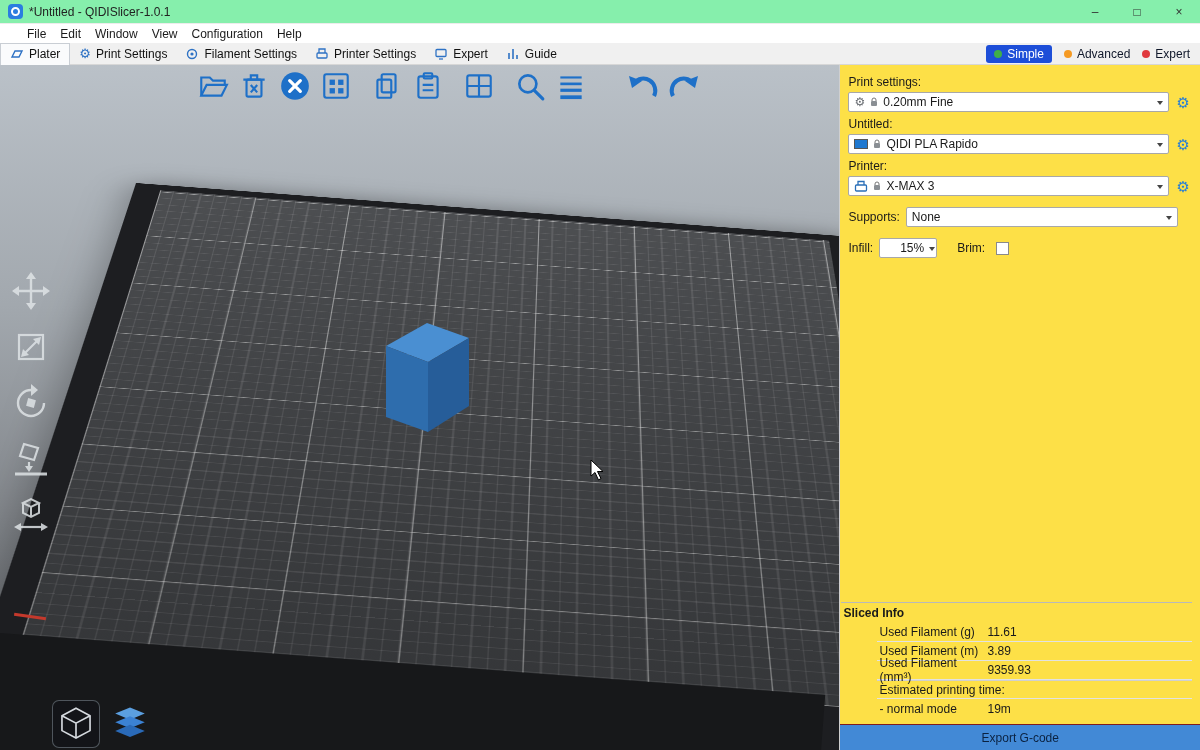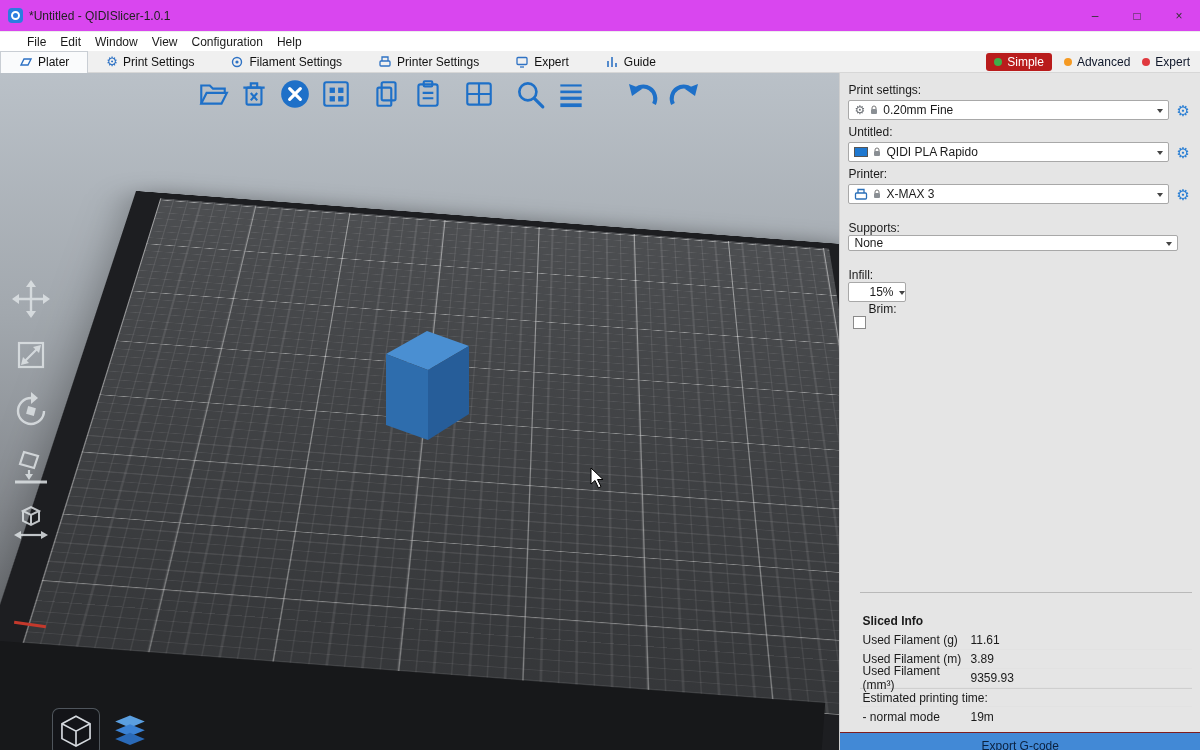--- a/index.html
+++ b/index.html
@@ -4,40 +4,40 @@
 <style>
   * { box-sizing: border-box; }
   html,body { margin:0; padding:0; }
   body {
     width:1200px; height:750px; overflow:hidden;
     font-family:"Liberation Sans", sans-serif; font-size:12px; color:#1a1a1a;
     background:#fff;
   }
 
   
-  .titlebar { height:32px; background:#d946ef; display:flex; align-items:center; border-bottom:1px solid #ececec;justify-content:center; }
+  .titlebar { height:24px; background:#86efac; display:flex; align-items:center; border-bottom:1px solid #ececec;justify-content:center; }
   .app-icon { width:15px; height:15px; border-radius:4px; background:#2b7de0; margin:0 6px 0 8px; position:relative; }
   .app-icon::after { content:""; position:absolute; inset:3px; border:2px solid #fff; border-radius:50%; }
   .title-text { font-size:12px; color:#222; }
   .win-controls { margin-left:auto; display:flex; height:24px; }
   .win-btn { width:42px; display:flex; align-items:center; justify-content:center; color:#333; font-size:12px; }
 
   
   .menubar { height:19px; background:#fff; display:flex; align-items:center; padding-left:20px; }
   .menu-item { padding:0 7px; height:19px; display:flex; align-items:center; }
 
   
   .tabbar { height:22px; background:#f0f0f0; border-bottom:1px solid #d7d7d7; display:flex; align-items:center; }
-  .tab { display:flex; align-items:center; gap:5px; padding:0 18px; height:22px; color:#111; }
+  .tab { display:flex; align-items:center; gap:5px; padding:0 9px; height:22px; color:#111; }
   .tab.active { background:#fafbfc; border:1px solid #c9ced4; border-bottom:none; }
   .tab svg { display:block; }
   .gear-glyph { color:#2e72c4; font-size:13px; line-height:1; }
   .modes { margin-left:auto; display:flex; align-items:center; gap:12px; padding-right:10px; }
   .mode { display:flex; align-items:center; gap:5px; color:#0f172a; }
-  .mode.active { background:#b91c1c; color:#fff; padding:2px 8px; border-radius:3px; }
+  .mode.active { background:#1d4ed8; color:#fff; padding:2px 8px; border-radius:3px; }
   .mode-dot { width:8px; height:8px; border-radius:50%; background:#999; }
 
   
   .main { display:flex; height:685px; }
 
   
   .viewport { position:relative; width:848px; height:685px; overflow:hidden;
     background:linear-gradient(180deg,#bac1c8 0%,#a2a8ae 35%,#84888d 65%,#606468 100%); }
 
   .bed-scene { position:absolute; inset:0; perspective:2800px; perspective-origin:492px 40px; }
@@ -69,40 +69,40 @@
   .gizmo { width:42px; height:42px; opacity:.85; }
 
   
   .view-switch { position:absolute; left:52px; bottom:2px; display:flex; gap:6px; align-items:flex-end; }
   .vs-btn { width:48px; height:48px; display:flex; align-items:center; justify-content:center; border-radius:7px; }
   .vs-btn.active { background:rgba(16,19,23,.55); border:1px solid rgba(130,140,150,.55); }
 
   .cursor { position:absolute; left:590px; top:394px; }
 
   
-  .rightpanel { position:relative; width:364px; height:685px; background:#e5e5e5;
+  .rightpanel { position:relative; width:364px; height:685px; background:#fde047;
     border-left:1px solid #cfcfcf; padding:5px 8px 0 8px; }
   .field-label { margin:5px 0 3px; }
   .combo-row { display:flex; align-items:center; gap:5px; }
   .combo { flex:1; height:20px; background:#fff; border:1px solid #a8a8a8; border-radius:2px;
     display:flex; align-items:center; padding:0 5px; gap:5px; overflow:hidden; white-space:nowrap; }
   .combo .arr { width:0; height:0; border:3.5px solid transparent; border-top:4.5px solid #444; margin-left:auto; margin-top:4px; flex:none; }
   .combo-icon { display:flex; align-items:center; flex:none; }
   .gear-sm { color:#6b6f74; font-size:12px; line-height:1; }
   .gear-btn { width:18px; text-align:center; color:#2a7fd4; font-size:15px; line-height:1; cursor:default; }
   .swatch { width:14px; height:10px; border:1px solid #555; background:#1f78d0; flex:none; }
-  .inline-row { display:flex; margin-top:17px;flex-direction:column; }
+  .inline-row { display:flex; align-items:center; margin-top:11px; }
   .inline-row .lbl { margin-right:6px; }
   .combo.supports { margin-right:14px; }
   .combo.infill { flex:none; width:58px;padding-left:20px; }
   .checkbox { width:13px; height:13px; background:#fff; border:1px solid #8a8a8a; margin-left:5px; }
 
-  .sliced-info { position:absolute; left:20px; right:8px; bottom:32px; border-top:1px solid #b9b9b9; padding-top:21px; }
+  .sliced-info { position:absolute; left:1px; right:8px; bottom:32px; border-top:1px solid #b9b9b9; padding-top:3px; }
   .si-title { font-weight:bold; margin:0 0 3px 2px; }
-  .si-row { display:flex; align-items:center; height:19px; border-bottom:1px solid #e2e2e2; padding-left:2px; }
+  .si-row { display:flex; align-items:center; height:19px; border-bottom:1px solid #e2e2e2; padding-left:2px;margin-left:36px; }
   .si-row.strong-top { border-top:1px solid #cfcfcf; }
   .si-row:last-child { border-bottom:none; }
   .si-label { width:108px; flex:none; }
 
   .export-btn { position:absolute; left:0; right:0; bottom:0; height:26px; background:#4289d6;
     border-top:1px solid #7f1d1d; display:flex; align-items:center; justify-content:center;
     font-weight:normal; color:#0b2240; }
 </style>
 </head>
 <body>

